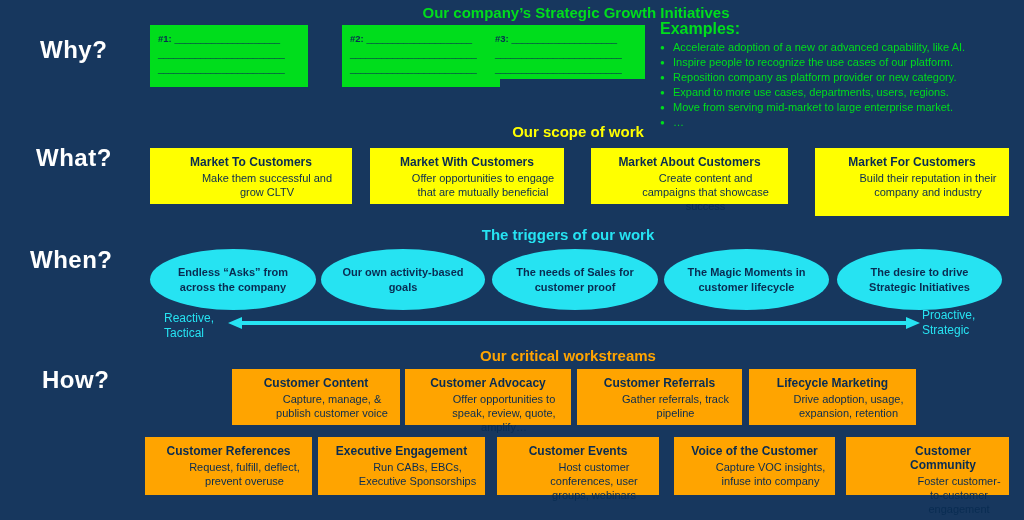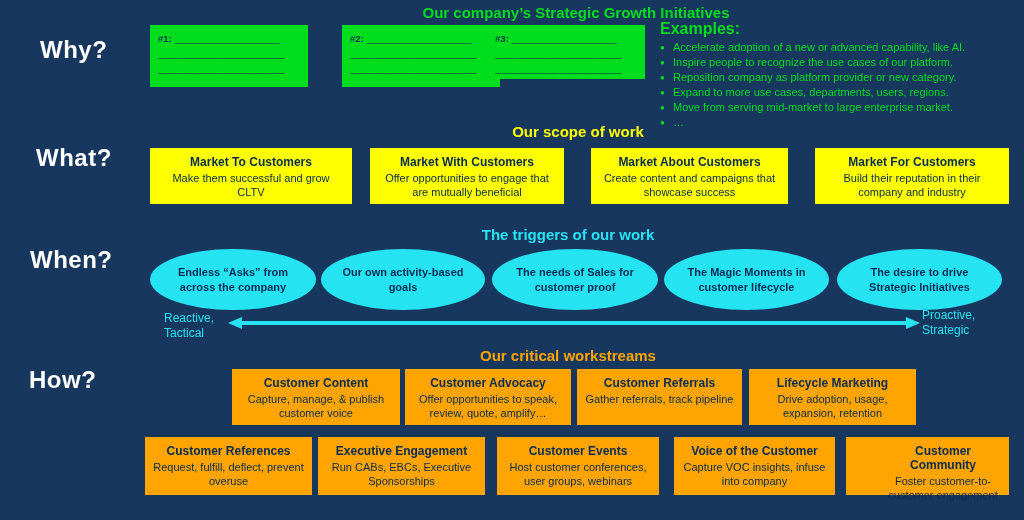--- a/index.html
+++ b/index.html
@@ -18,21 +18,21 @@
 
   .gbox{position:absolute;background:var(--green,#00dd1c);color:var(--box-text,#092c52);
     font-size:9.5px;font-weight:bold;padding:6px 8px;box-sizing:border-box;line-height:15px;}
   .gbox .gline{font-weight:normal;}
 
   .ybox{position:absolute;background:var(--yellow,#ffff00);color:var(--box-text,#092c52);
     text-align:center;padding:7px 8px;box-sizing:border-box;}
   .obox{position:absolute;background:var(--orange,#ffa400);color:var(--box-text,#092c52);
     text-align:center;padding:7px 8px;box-sizing:border-box;}
   .box-title{font-weight:bold;font-size:12px;margin-bottom:3px;}
-  .box-body{font-size:11px;line-height:1.25;}
+  .box-body{font-size:11px;line-height:1.25;margin-left:32px;}
 
   .ellipse{position:absolute;background:var(--cyan,#26e3f2);color:var(--box-text,#092c52);
     border-radius:50%;display:flex;align-items:center;justify-content:center;text-align:center;
     font-weight:bold;font-size:11px;line-height:1.3;padding:6px 16px;box-sizing:border-box;}
 
   .examples{position:absolute;left:658px;top:20px;width:364px;color:var(--green,#00dd1c);}
   .examples .heading{font-weight:bold;font-size:16px;margin-bottom:2px;padding-left:2px;}
   .examples .item{position:relative;padding-left:15px;font-size:11px;line-height:15px;}
   .examples .item::before{content:"\25CF";position:absolute;left:2px;top:0;font-size:8px;}
 
@@ -91,21 +91,21 @@
     <div class="box-body">Make them successful and grow CLTV</div>
   </div>
   <div class="ybox" style="left:370px;top:148px;width:194px;height:56px;">
     <div class="box-title">Market With Customers</div>
     <div class="box-body">Offer opportunities to engage that are mutually beneficial</div>
   </div>
   <div class="ybox" style="left:591px;top:148px;width:197px;height:56px;">
     <div class="box-title">Market About Customers</div>
     <div class="box-body">Create content and campaigns that showcase success</div>
   </div>
-  <div class="ybox" style="left:815px;top:148px;width:194px;height:56px;">
+  <div class="ybox" style="left:815px;top:148px;width:194px;height:68px;">
     <div class="box-title">Market For Customers</div>
     <div class="box-body">Build their reputation in their company and industry</div>
   </div>
 
   <div class="big-label" style="left:30px;top:246px;">When?</div>
   <div class="sec-title cyan" style="left:268px;top:226px;width:600px;">The triggers of our work</div>
 
   <div class="ellipse" style="left:150px;top:249px;width:166px;height:61px;">Endless “Asks” from across the company</div>
   <div class="ellipse" style="left:321px;top:249px;width:164px;height:61px;">Our own activity-based goals</div>
   <div class="ellipse" style="left:492px;top:249px;width:166px;height:61px;">The needs of Sales for customer proof</div>
@@ -113,21 +113,21 @@
   <div class="ellipse" style="left:837px;top:249px;width:165px;height:61px;">The desire to drive Strategic Initiatives</div>
 
   <div class="arrow">
     <div class="line"></div>
   </div>
   <div class="axis-label" style="left:164px;top:311px;text-align:left;">Reactive,
 Tactical</div>
   <div class="axis-label" style="left:922px;top:308px;text-align:left;">Proactive,
 Strategic</div>
 
-  <div class="big-label" style="left:29px;top:366px;">How?</div>
+  <div class="big-label" style="left:42px;top:366px;">How?</div>
   <div class="sec-title orange" style="left:268px;top:347px;width:600px;">Our critical workstreams</div>
 
   <div class="obox" style="left:232px;top:369px;width:168px;height:56px;">
     <div class="box-title">Customer Content</div>
     <div class="box-body">Capture, manage, &amp; publish customer voice</div>
   </div>
   <div class="obox" style="left:405px;top:369px;width:166px;height:56px;">
     <div class="box-title">Customer Advocacy</div>
     <div class="box-body">Offer opportunities to speak, review, quote, amplify…</div>
   </div>

